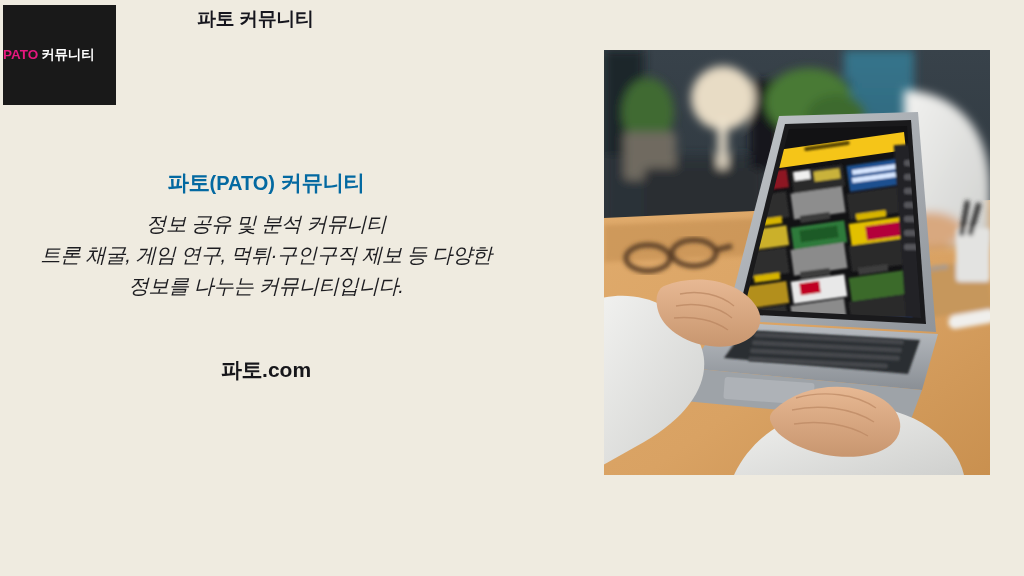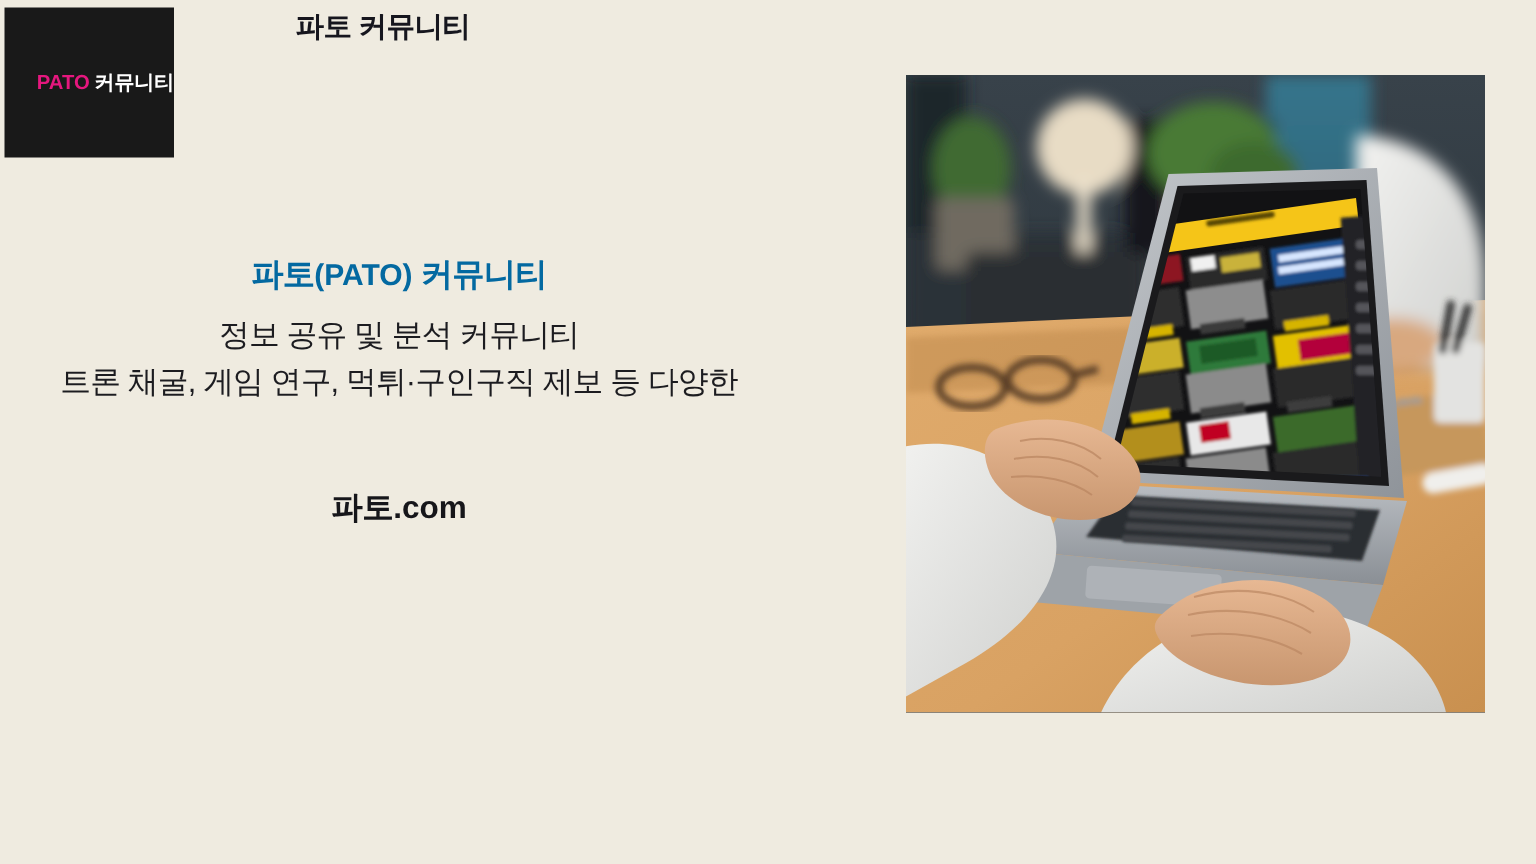--- a/index.html
+++ b/index.html
@@ -25,21 +25,21 @@
   
   .logo-box {
     position: absolute;
     left: 3px;
     top: 5px;
     width: 113px;
     height: 100px;
     background: #191919;
     display: flex;
     align-items: center;
-    justify-content: flex-end;
+    justify-content: flex-start;
     overflow: hidden;
   }
   .logo-text {
     font-size: 13.5px;
     font-weight: 700;
     letter-spacing: -0.2px;
     white-space: nowrap;
     line-height: 1;
   }
   .logo-pato {
@@ -85,20 +85,21 @@
     font-size: 20px;
     letter-spacing: 0px;
   }
   .body-copy {
     margin: 0;
     font-size: 20.5px;
     font-weight: 400;
     color: #1c1c20;
     line-height: 1.52;
     letter-spacing: -0.55px;
+    font-style: italic;
   }
   .body-copy .ln {
     display: block;
     white-space: nowrap;
   }
   .domain {
     margin: 0;
     padding-top: 56px;
     font-size: 21px;
     font-weight: 700;
@@ -139,20 +140,21 @@
 
   <div class="header-title">파토 커뮤니티</div>
 
   <div class="text-col">
 
     <h1 class="headline"><span>파토</span><span class="latin">(PATO)</span><span> 커뮤니티</span></h1>
 
     <p class="body-copy">
       <span class="ln">정보 공유 및 분석 커뮤니티</span>
       <span class="ln">트론 채굴, 게임 연구, 먹튀·구인구직 제보 등 다양한</span>
+      <span class="ln">정보를 나누는 커뮤니티입니다.</span>
     </p>
 
     <p class="domain"><span>파토</span><span class="latin">.com</span></p>
   </div>
 
   <div class="photo">
     <svg viewBox="0 0 386 425" xmlns="http://www.w3.org/2000/svg" role="img" aria-label="office photo">
       <defs>
         <linearGradient id="wallG" x1="0" y1="0" x2="0" y2="1">
           <stop offset="0" stop-color="#38424a"></stop>

